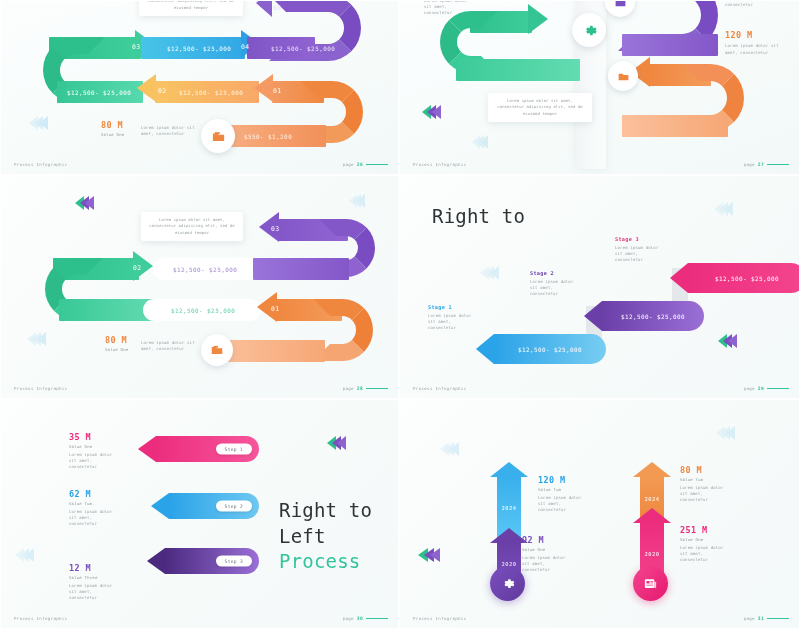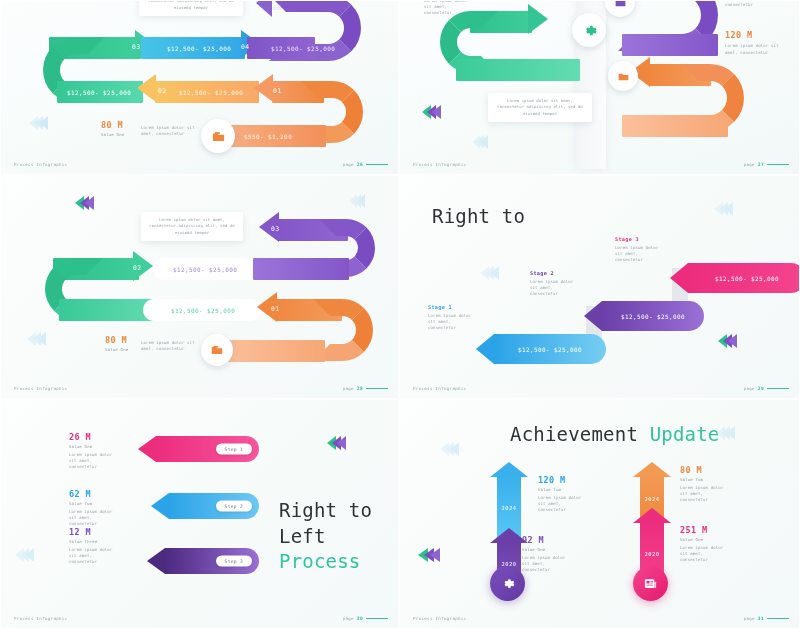--- a/index.html
+++ b/index.html
@@ -412,21 +412,21 @@
       <span style="border-right:9px solid #b0def2;"></span>
     </div>
 
     <div class="steparrow" style="left:137px; top:36px;">
       <div class="head" style="border-right:18px solid #ec2d7e;"></div>
       <div class="body" style="width:103px; background:linear-gradient(90deg,#ec2d7e,#f7569c);">
         <div class="steppill">Step 1</div>
       </div>
     </div>
     <div style="position:absolute; left:68px; top:33px; width:48px;">
-      <div class="val" style="color:#ec2d7e;">26 M</div>
+      <div class="val" style="color:#ec2d7e;">35 M</div>
       <div class="val-sub">Value One</div>
       <div class="lorem">Lorem ipsum dolor sit amet, consectetur</div>
     </div>
 
     <div class="steparrow" style="left:150px; top:93px;">
       <div class="head" style="border-right:18px solid #2ba3e8;"></div>
       <div class="body" style="width:90px; background:linear-gradient(90deg,#2ba3e8,#6ec8f2);">
         <div class="steppill">Step 2</div>
       </div>
     </div>
@@ -435,39 +435,36 @@
       <div class="val-sub">Value Two</div>
       <div class="lorem">Lorem ipsum dolor sit amet, consectetur</div>
     </div>
 
     <div class="steparrow" style="left:146px; top:148px;">
       <div class="head" style="border-right:18px solid #4b2a80;"></div>
       <div class="body" style="width:94px; background:linear-gradient(90deg,#4b2a80,#9a6fd6);">
         <div class="steppill">Step 3</div>
       </div>
     </div>
-    <div style="position:absolute; left:68px; top:128px; width:48px;">
+    <div style="position:absolute; left:68px; top:164px; width:48px;">
       <div class="val" style="color:#7b4fc0;">12 M</div>
       <div class="val-sub">Value Three</div>
       <div class="lorem">Lorem ipsum dolor sit amet, consectetur</div>
     </div>
 
     <div class="footer-label">Process Infographic</div>
     <div class="footer-page">
       <span>page</span>
       <b>30</b>
       <i class="rule"></i>
     </div>
   </div>
 
   <div class="slide">
 
-    <div class="title-big" style="left:110px; top:22px;">
-      <span>Achievement </span><span class="accent">Update</span>
-    </div>
 
     <div class="chev sm" style="left:44px; top:42px; opacity:.42;">
       <span style="border-right:9px solid #cfeaf6;"></span>
       <span style="border-right:9px solid #bfe4f4;"></span>
       <span style="border-right:9px solid #b0def2;"></span>
     </div>
     <div class="chev sm" style="left:320px; top:26px; opacity:.42;">
       <span style="border-right:9px solid #cfeaf6;"></span>
       <span style="border-right:9px solid #bfe4f4;"></span>
       <span style="border-right:9px solid #b0def2;"></span>

